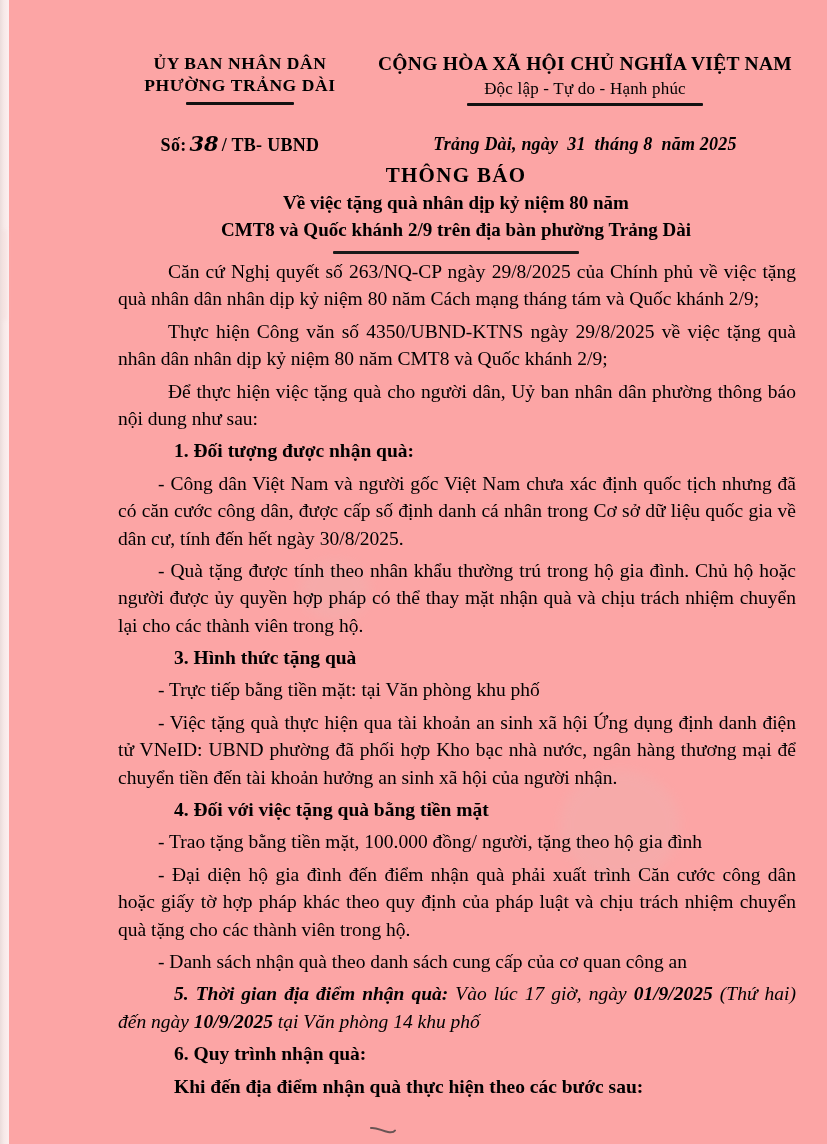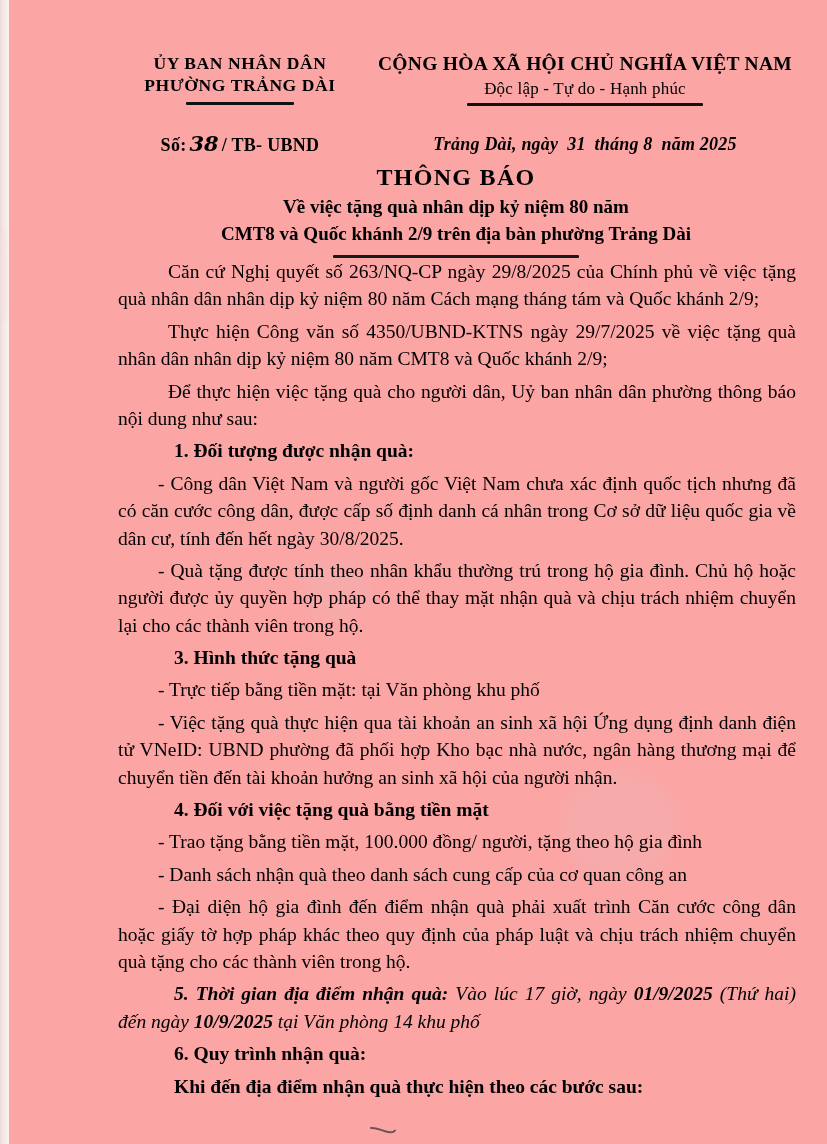--- a/index.html
+++ b/index.html
@@ -122,21 +122,21 @@
 
   
   .title-block {
     position: absolute;
     left: 113px;
     top: 163px;
     width: 686px;
     text-align: center;
   }
   .title-main {
-    font-size: 24px;
+    font-size: 21px;
     font-weight: bold;
     letter-spacing: 1.3px;
     line-height: 1.2;
     text-align: center;
   }
   .title-sub {
     font-size: 19px;
     font-weight: bold;
     line-height: 1.32;
     margin-top: 2px;
@@ -231,36 +231,36 @@
   <div class="title-block">
     <div class="title-main">THÔNG BÁO</div>
     <div class="title-sub">Về việc tặng quà nhân dịp kỷ niệm 80 năm</div>
     <div class="title-sub">CMT8 và Quốc khánh 2/9 trên địa bàn phường Trảng Dài</div>
     <div class="title-rule"></div>
   </div>
 
   <div class="body">
 
     <p class="p">Căn cứ Nghị quyết số 263/NQ-CP ngày 29/8/2025 của Chính phủ về việc tặng quà nhân dân nhân dịp kỷ niệm 80 năm Cách mạng tháng tám và Quốc khánh 2/9;</p>
-    <p class="p">Thực hiện Công văn số 4350/UBND-KTNS ngày 29/7/2025 về việc tặng quà nhân dân nhân dịp kỷ niệm 80 năm CMT8 và Quốc khánh 2/9;</p>
+    <p class="p">Thực hiện Công văn số 4350/UBND-KTNS ngày 29/8/2025 về việc tặng quà nhân dân nhân dịp kỷ niệm 80 năm CMT8 và Quốc khánh 2/9;</p>
     <p class="p">Để thực hiện việc tặng quà cho người dân, Uỷ ban nhân dân phường thông báo nội dung như sau:</p>
 
     <p class="p heading">1. Đối tượng được nhận quà:</p>
     <p class="p dash">- Công dân Việt Nam và người gốc Việt Nam chưa xác định quốc tịch nhưng đã có căn cước công dân, được cấp số định danh cá nhân trong Cơ sở dữ liệu quốc gia về dân cư, tính đến hết ngày 30/8/2025.</p>
     <p class="p dash">- Quà tặng được tính theo nhân khẩu thường trú trong hộ gia đình. Chủ hộ hoặc người được ủy quyền hợp pháp có thể thay mặt nhận quà và chịu trách nhiệm chuyển lại cho các thành viên trong hộ.</p>
 
 
     <p class="p heading">3. Hình thức tặng quà</p>
     <p class="p dash">- Trực tiếp bằng tiền mặt: tại Văn phòng khu phố</p>
     <p class="p dash">- Việc tặng quà thực hiện qua tài khoản an sinh xã hội Ứng dụng định danh điện tử VNeID: UBND phường đã phối hợp Kho bạc nhà nước, ngân hàng thương mại để chuyển tiền đến tài khoản hưởng an sinh xã hội của người nhận.</p>
 
     <p class="p heading">4. Đối với việc tặng quà bằng tiền mặt</p>
     <p class="p dash">- Trao tặng bằng tiền mặt, 100.000 đồng/ người, tặng theo hộ gia đình</p>
+    <p class="p dash">- Đại diện hộ gia đình đến điểm nhận quà phải xuất trình Căn cước công dân hoặc giấy tờ hợp pháp khác theo quy định của pháp luật  và chịu trách nhiệm chuyển quà tặng cho các thành viên trong hộ.</p>
     <p class="p dash">- Danh sách nhận quà theo danh sách cung cấp của cơ quan công an</p>
-    <p class="p dash">- Đại diện hộ gia đình đến điểm nhận quà phải xuất trình Căn cước công dân hoặc giấy tờ hợp pháp khác theo quy định của pháp luật  và chịu trách nhiệm chuyển quà tặng cho các thành viên trong hộ.</p>
 
     <p class="p heading" style="text-align:justify;font-style:italic;">
       <span class="reg">5. Thời gian địa điểm nhận quà:</span><span class="plain">  Vào lúc 17 giờ, ngày </span><b class="em">01/9/2025</b><span class="plain"> (Thứ hai) đến ngày </span><b class="em">10/9/2025</b><span class="plain"> tại Văn phòng 14 khu phố</span>
     </p>
 
     <p class="p heading">6. Quy trình nhận quà:</p>
     <p class="p heading">Khi đến địa điểm nhận quà thực hiện theo các bước sau:</p>
   </div>
 
   <svg class="bottom-mark" viewBox="0 0 26 9">

